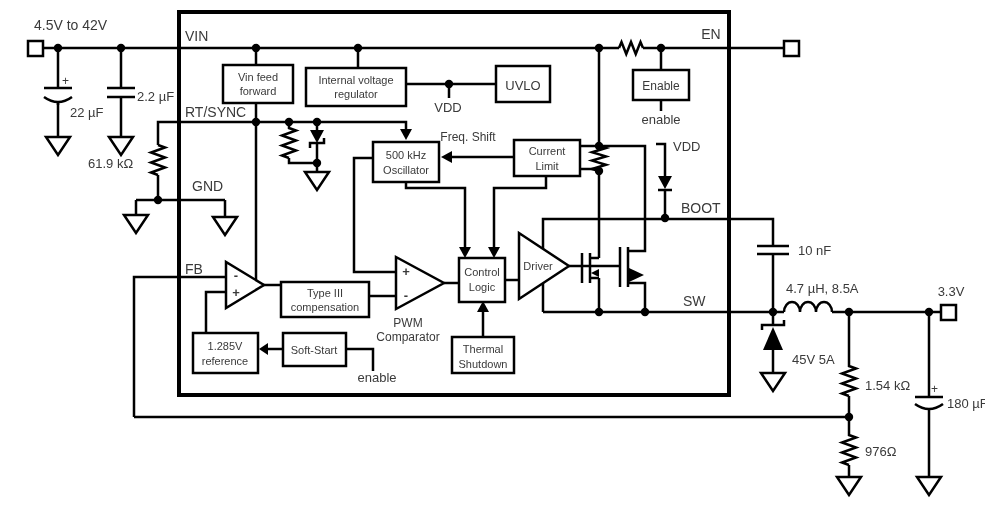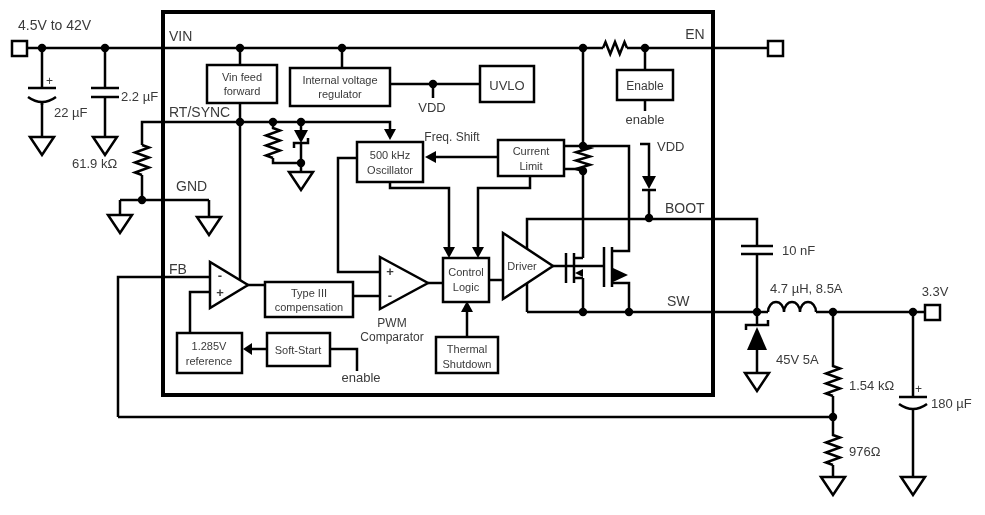--- a/index.html
+++ b/index.html
@@ -1,17 +1,17 @@
 <!DOCTYPE html>
 <html><head>
 <meta charset="utf-8">
 <style>
   html,body{margin:0;padding:0;background:#ffffff;}
   .stage{width:903px;height:515px;position:relative;background:#fff;
-         font-family:"Liberation Sans", sans-serif;}
+         font-family:"Liberation Sans", sans-serif;margin-left:16px;}
   svg text{font-family:"Liberation Sans", sans-serif;fill:#3a3a3a;}
   .w{stroke:#000;stroke-width:2.5;fill:none;}
   .ic{fill:none;stroke:#000;stroke-width:4;}
   .box{fill:#fff;stroke:#000;stroke-width:2.5;}
   .tri{fill:#fff;stroke:#000;stroke-width:2.5;stroke-linejoin:miter;}
   .ah{fill:#000;stroke:none;}
   .dot{fill:#000;stroke:none;}
   .gnd{fill:#fff;stroke:#000;stroke-width:2.5;stroke-linejoin:miter;}
   .term{fill:#fff;stroke:#000;stroke-width:2.5;}
   .pin{font-size:14px;}

